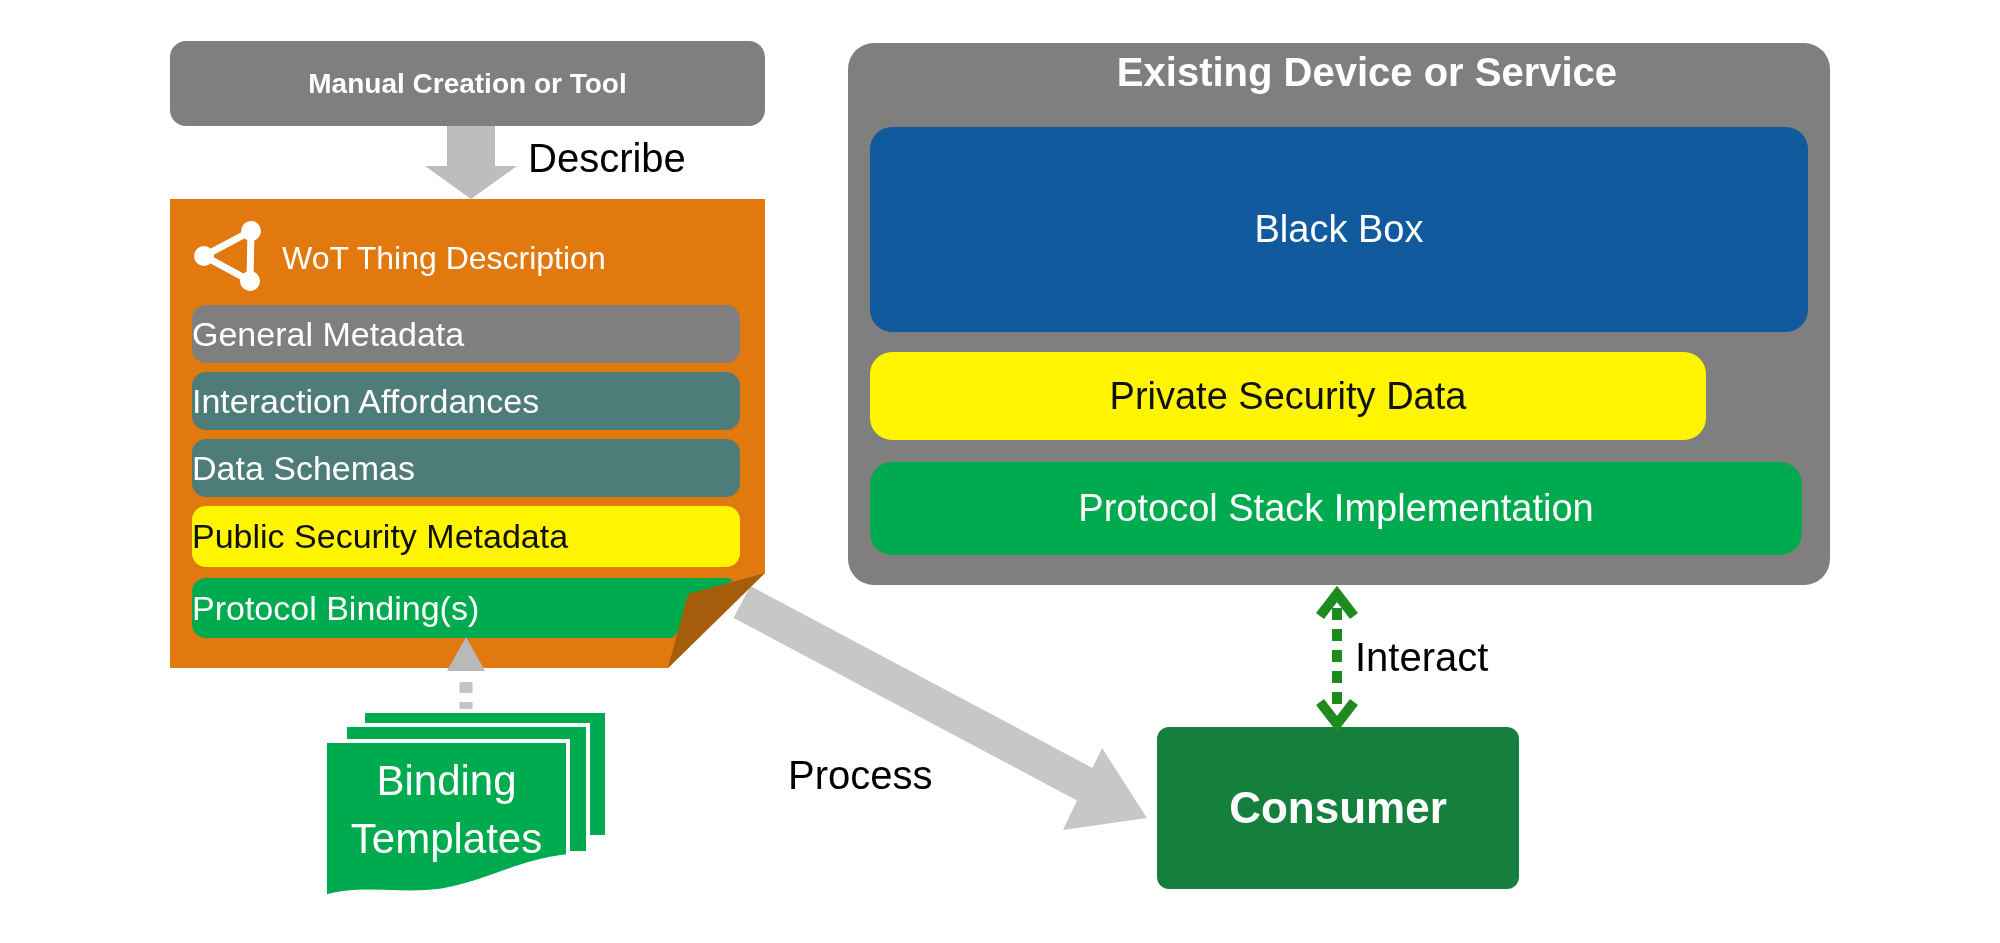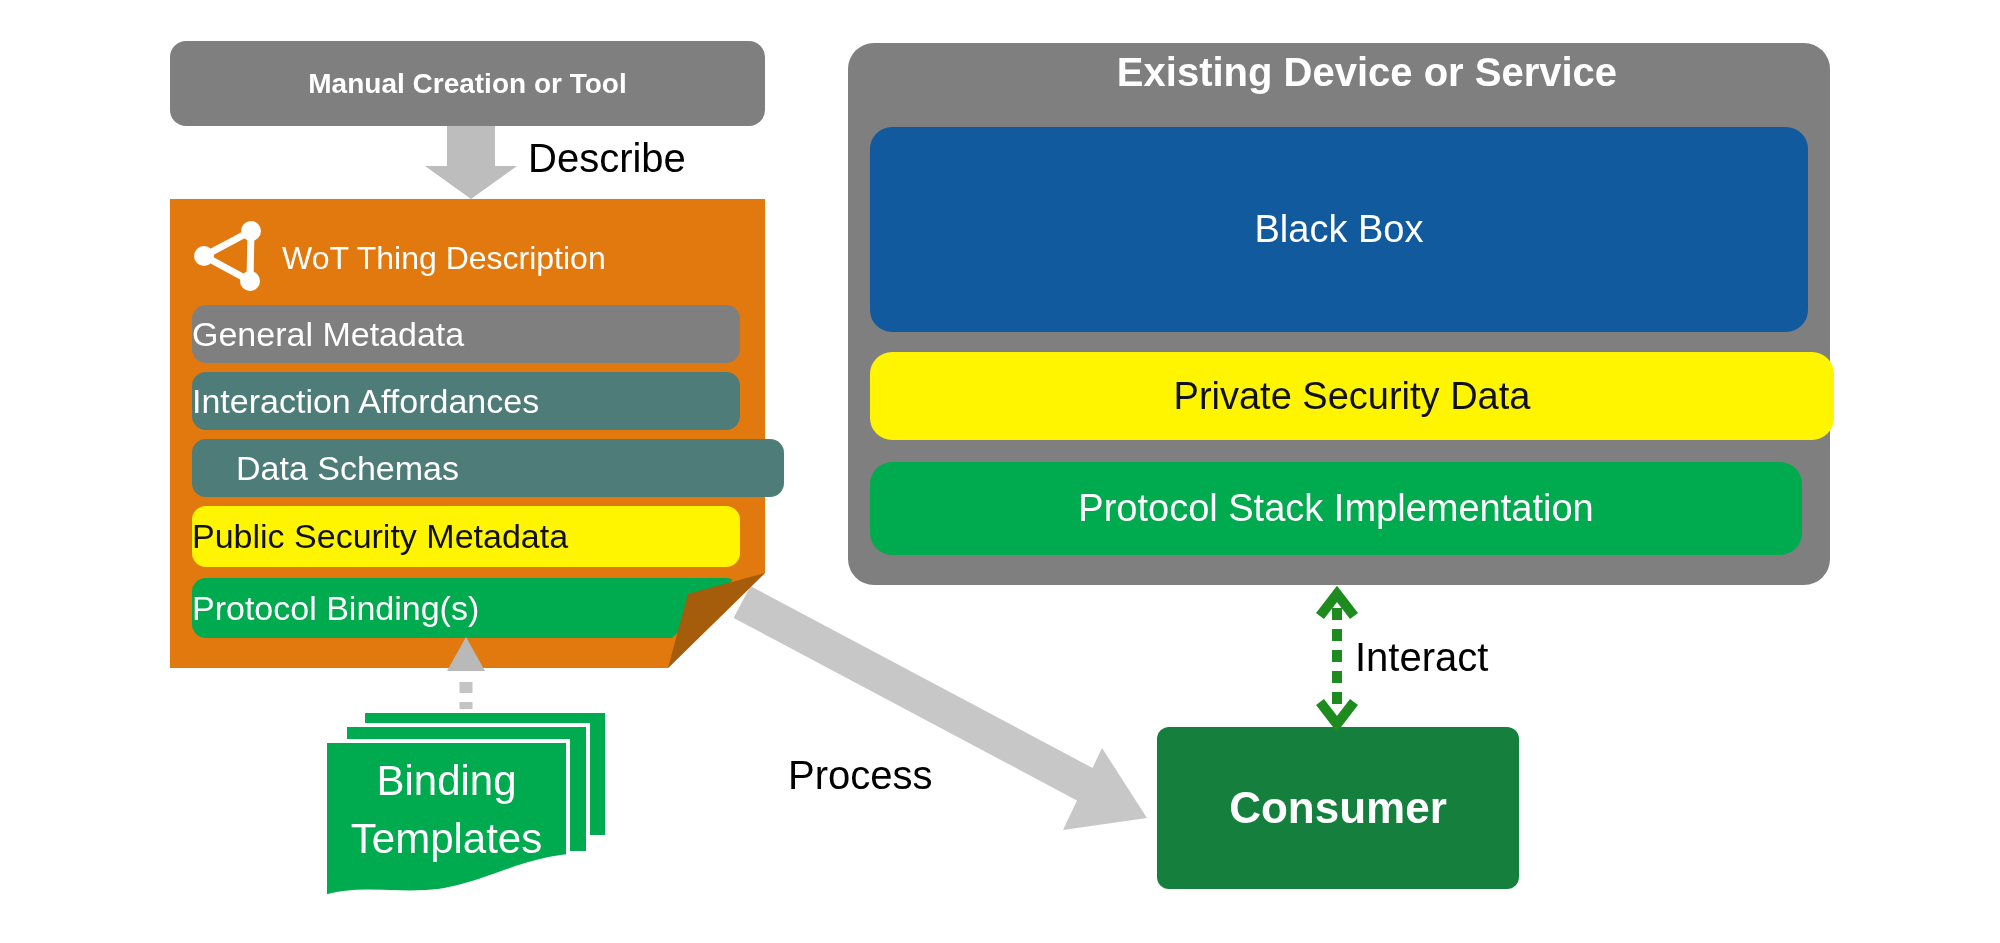--- a/index.html
+++ b/index.html
@@ -11,31 +11,31 @@
   .creator-box{left:170px;top:41px;width:595px;height:85px;background:#7f7f7f;border-radius:16px;}
   .creator-box .t{color:#fff;font-weight:bold;font-size:28px;}
   .td-box{left:170px;top:199px;width:595px;height:469px;background:#e2790f;
     clip-path:polygon(0 0,100% 0,100% 79.7%,83.7% 100%,0 100%);}
   .td-title{position:absolute;left:282px;top:230px;height:56px;display:flex;align-items:center;
     color:#fff;font-size:32px;white-space:nowrap;}
   .sec{position:absolute;left:192px;width:548px;height:58px;border-radius:14px;
     display:flex;align-items:center;font-size:34px;color:#fff;}
   .sec-general{top:305px;background:#7f7f7f;}
   .sec-interaction{top:372px;background:#4e7c79;}
-  .sec-schemas{top:439px;background:#4e7c79;padding-left:44px;}
+  .sec-schemas{top:439px;background:#4e7c79;}
   .sec-security{top:506px;height:61px;background:#fff500;color:#111;}
   .sec-binding{top:578px;height:60px;background:#00aa4e;
     clip-path:polygon(0 0,99% 0,87.6% 100%,0 100%);}
   .device-box{left:848px;top:43px;width:982px;height:542px;background:#7f7f7f;border-radius:26px;}
   .device-title{position:absolute;left:848px;top:50px;width:982px;text-align:center;
     color:#fff;font-weight:bold;font-size:40px;margin-left:28px;}
   .blue-box{left:870px;top:127px;width:938px;height:205px;background:#115a9e;border-radius:22px;
     flex-direction:column;}
   .blue-box .t{color:#fff;font-size:38px;line-height:1.32;text-align:center;}
-  .yellow-box{left:870px;top:352px;width:964px;height:88px;background:#fff500;border-radius:22px;}
+  .yellow-box{left:870px;top:352px;width:836px;height:88px;background:#fff500;border-radius:22px;}
   .yellow-box .t{color:#111;font-size:38px;}
   .pstack-box{left:870px;top:462px;width:932px;height:93px;background:#00aa4e;border-radius:22px;}
   .pstack-box .t{color:#fff;font-size:38px;}
   .consumer-box{left:1157px;top:727px;width:362px;height:162px;background:#15803d;border-radius:12px;}
   .consumer-box .t{color:#fff;font-weight:bold;font-size:44px;}
   .flow-label{position:absolute;color:#000;font-size:40px;white-space:nowrap;}
   .label-describe{left:528px;top:136px;}
   .label-process{left:788px;top:753px;}
   .label-interact{left:1355px;top:635px;}
   .templates-text{position:absolute;left:325px;top:752px;width:243px;text-align:center;

